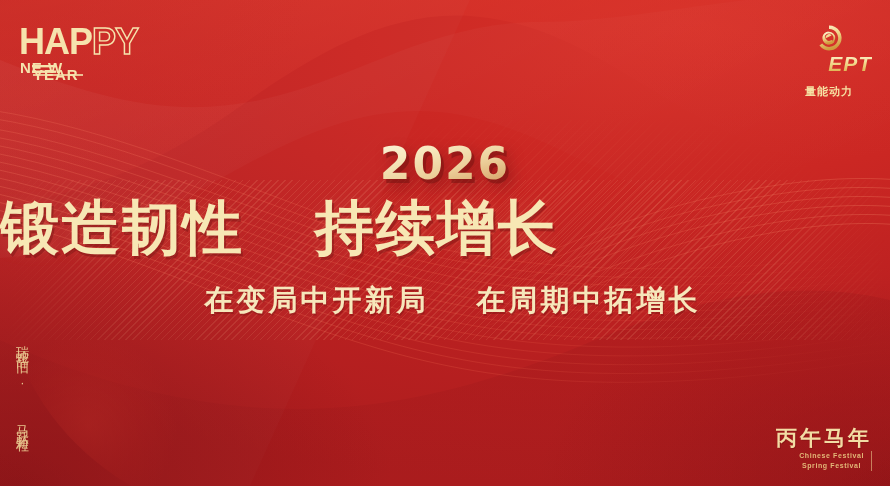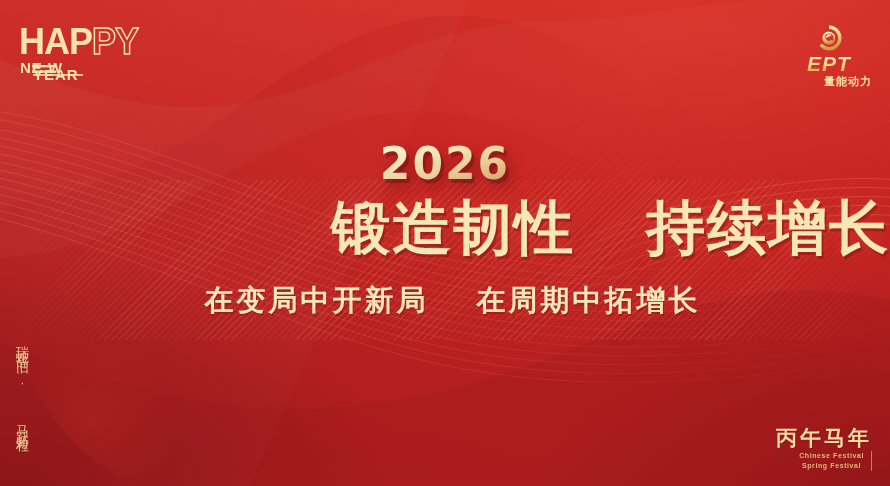--- a/index.html
+++ b/index.html
@@ -72,46 +72,45 @@
   #hny{position:absolute;left:19px;top:24px;width:210px;height:56px;}
   #hny svg{display:block;}
 
   
   #ept{position:absolute;right:18px;top:24px;width:86px;height:62px;text-align:center;}
   .ept-mark{width:28px;height:28px;margin:0 auto 2px;position:relative;}
   .ept-word{
     font-weight:bold;font-style:italic;letter-spacing:1px;
     font-size:21px;line-height:20px;
     background:linear-gradient(180deg,#fdf3cf 0%,#f3d98e 45%,#d9a942 100%);
-    -webkit-background-clip:text;background-clip:text;color:transparent;
+    -webkit-background-clip:text;background-clip:text;color:transparent;text-align:right;
   }
   .ept-cn{
-    font-size:11px;font-weight:bold;letter-spacing:1px;line-height:13px;margin-top:1px;
+    font-size:11px;font-weight:bold;letter-spacing:1px;line-height:13px;margin-top:11px;
     background:linear-gradient(180deg,#fdf3cf 0%,#f0d храм 0%,#f1d храм 0%,#eac f 0%);
     color:#f6e0a2;
-    text-align:right;
   }
 
   
   #year{
     position:absolute;left:0;right:0;top:133px;text-align:center;
     font-size:44px;font-weight:bold;letter-spacing:2px;line-height:62px;
     font-family:"DejaVu Sans","Liberation Sans",sans-serif;
   }
   #year .y-inner{
     display:inline-block;
     background:linear-gradient(165deg,#fdf6e0 0%,#f7e9c0 30%,#eccf9a 58%,#d9a86e 82%,#c28b52 100%);
     -webkit-background-clip:text;background-clip:text;color:transparent;
     text-shadow:0 0 0 rgba(0,0,0,0);
     filter:drop-shadow(3px 4px 0 rgba(120,20,18,.55)) drop-shadow(5px 6px 7px rgba(90,10,12,.35));
   }
 
   
   #headline{
-    position:absolute;left:0;right:0;top:197px;text-align:right;
+    position:absolute;left:0;right:0;top:197px;text-align:left;
     color:#f7e7b4;
     font-size:59px;font-weight:bold;line-height:62px;letter-spacing:2px;
     text-shadow:2px 3px 0 rgba(120,18,18,.45), 0 0 16px rgba(255,214,150,.10);
   }
   #headline .gap{display:inline-block;width:34px;}
 
   
   #subtitle{
     position:absolute;left:0;right:0;top:283px;text-align:center;
     color:#f6e7bb;

